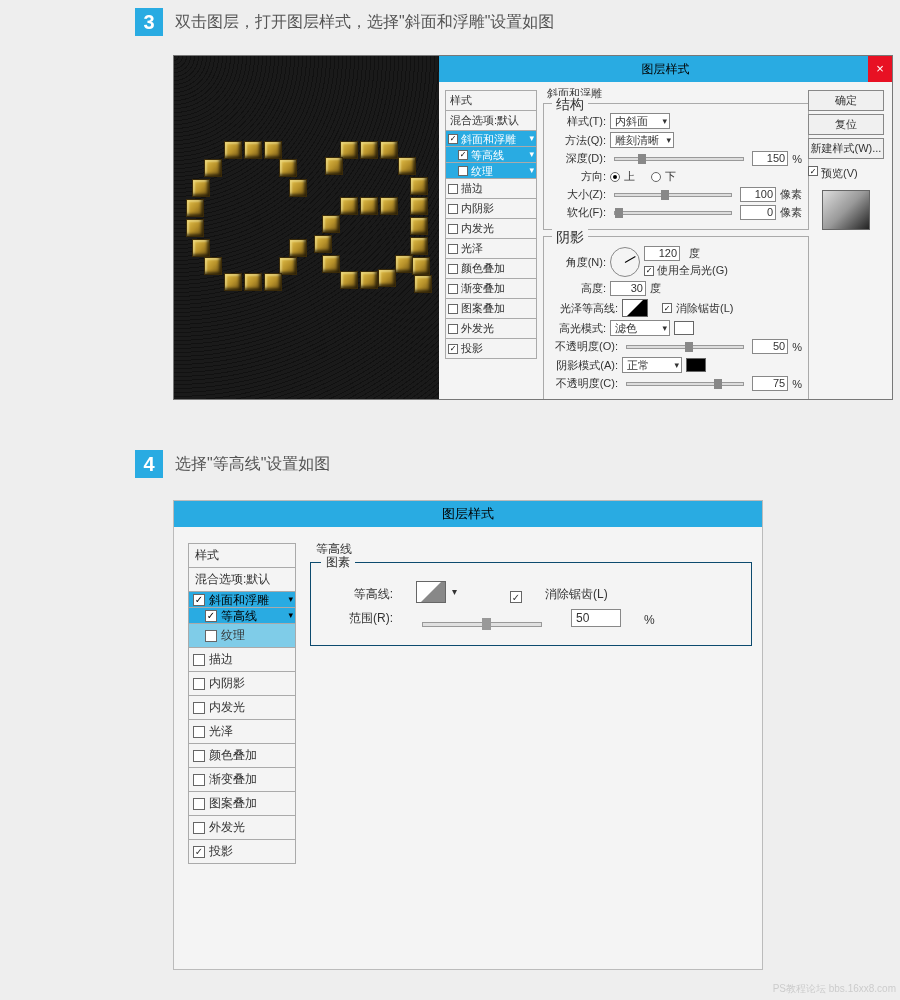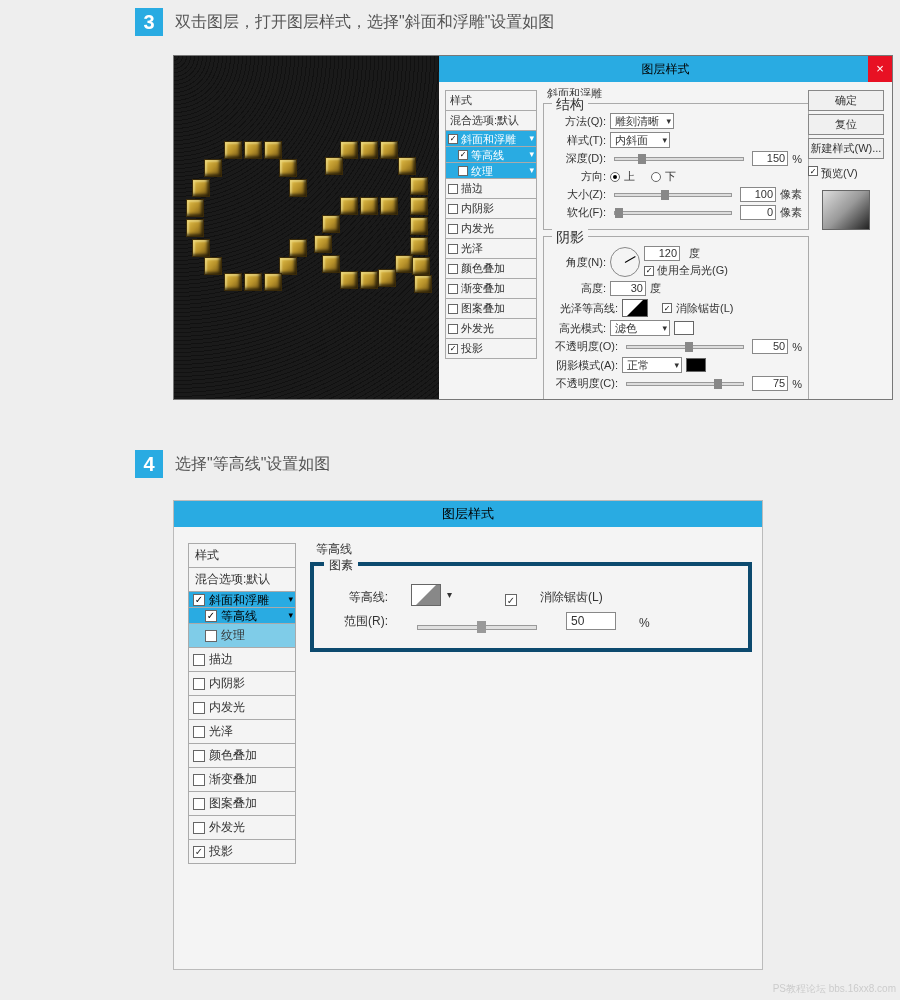--- a/index.html
+++ b/index.html
@@ -60,21 +60,21 @@
   .styles-list2 .hdr { border: 1px solid #aaa; padding: 3px 6px; background: #f4f4f4; font-size: 12px; }
   .styles-list2 .sub { border: 1px solid #aaa; border-top: none; padding: 3px 6px; font-size: 12px; }
   .styles-list2 .item { border: 1px solid #aaa; border-top: none; padding: 3px 4px; font-size: 12px; display: flex; align-items: center; gap: 4px; }
   .styles-list2 .item.sel { background: #29abe2; color: #000; }
   .styles-list2 .item.sel2 { background: #7fcce8; }
   .styles-list2 .item.indent { padding-left: 16px; }
   .chk2 { width: 12px; height: 12px; border: 1px solid #666; background: #fff; display: inline-flex; align-items: center; justify-content: center; font-size: 10px; }
   .chk2.on::after { content: "✓"; }
   
   .panel2 { position: absolute; left: 136px; top: 40px; right: 10px; font-size: 12px; }
-  .fieldset2 { border: 4px solid #0c4a6e; padding: 12px 10px; position: relative; }
+  .fieldset2 { border: 1px solid #0c4a6e; padding: 12px 18px; position: relative; }
   .fieldset2 > .legend { position: absolute; top: -9px; left: 10px; background: #f4f4f4; padding: 0 5px; }
   .row2 { display: flex; align-items: flex-end; margin: 6px 0; gap: 23px; }
   .lbl2 { width: 64px; text-align: right; }
   .swatch-grad2 { width: 30px; height: 22px; border: 1px solid #666; background: linear-gradient(135deg, #fff 0%, #fff 48%, #888 52%, #888 100%); position: relative; }
   .swatch-grad2::after { content: "▾"; position: absolute; right: -12px; top: 4px; font-size: 10px; }
   .slider2 { width: 120px; height: 5px; background: #e0e0e0; border: 1px solid #999; position: relative; margin: 0 6px; }
   .slider2 .thumb { position: absolute; top: -5px; width: 9px; height: 12px; background: #999; }
   .num2 { width: 50px; border: 1px solid #888; background: #fff; text-align: left; padding: 1px 4px; font-size: 12px; }
 
   .watermark { position: absolute; right: 4px; bottom: 4px; font-size: 10px; color: #aaa; opacity: .5; }
@@ -191,26 +191,26 @@
           <span class="chk on"></span>
           <span>投影</span>
         </div>
     </div>
 
     <div class="panel1">
       <div style="font-size:11px;margin:0 0 2px 4px">斜面和浮雕</div>
       <div class="fieldset">
         <span class="legend">结构</span>
         <div class="row">
+            <span class="lbl">样式(T):</span>
+            <span class="sel">内斜面</span>
+          </div>
+        <div class="row">
             <span class="lbl">方法(Q):</span>
             <span class="sel">雕刻清晰</span>
-          </div>
-        <div class="row">
-            <span class="lbl">样式(T):</span>
-            <span class="sel">内斜面</span>
           </div>
         <div class="row">
             <span class="lbl">深度(D):</span>
             <div class="slider">
               <div class="thumb" style="left:18%"></div>
             </div>
             <span class="num">150</span>
             <span class="unit">%</span>
           </div>
         <div class="row">

